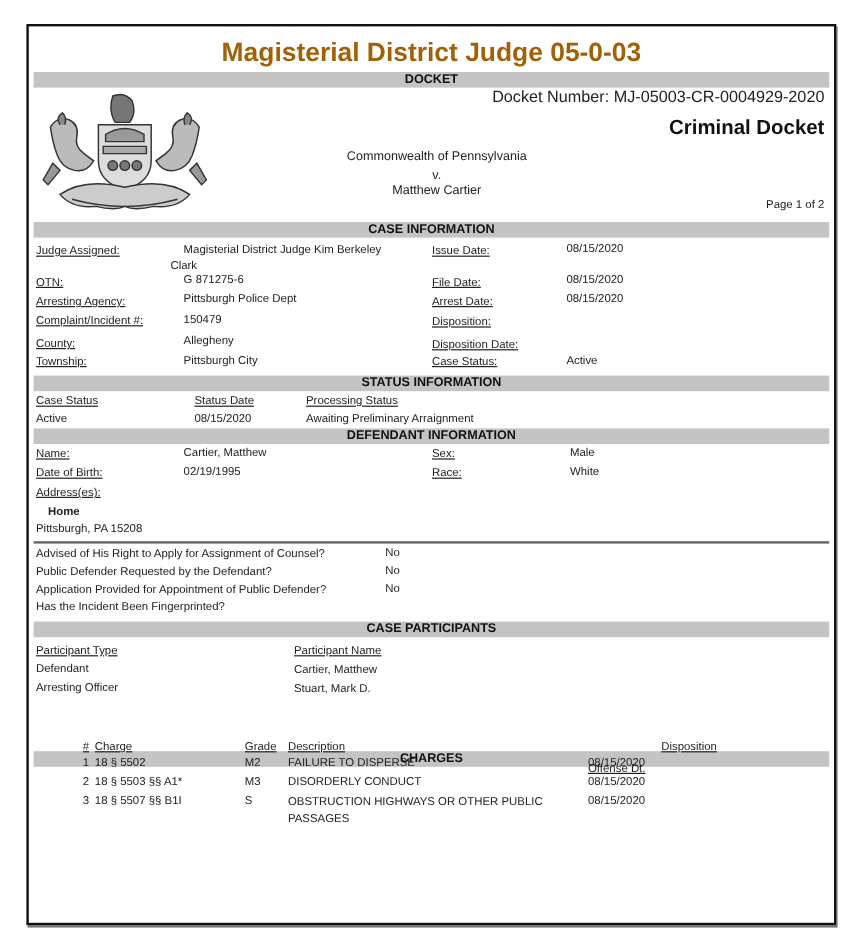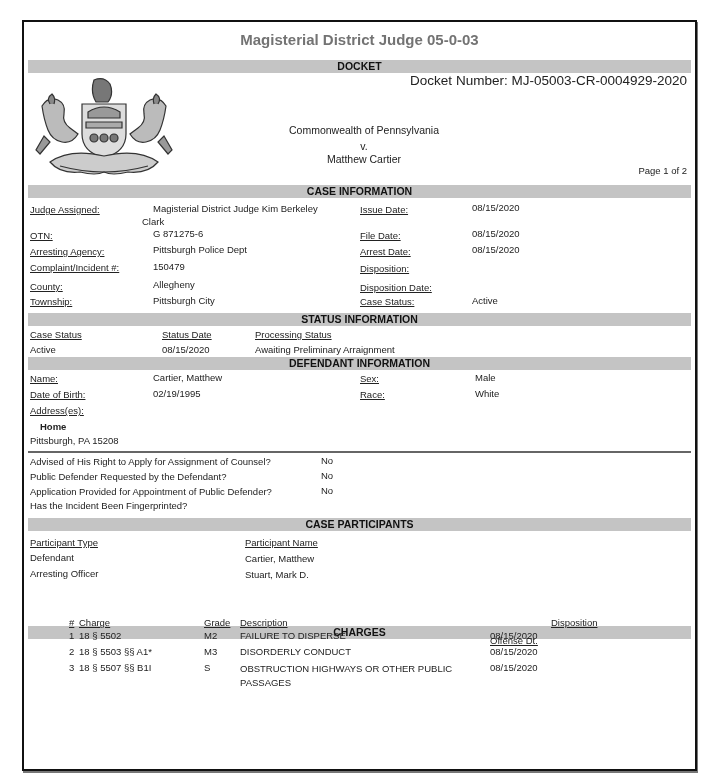--- a/index.html
+++ b/index.html
@@ -4,21 +4,21 @@
 <style>
   * { box-sizing: border-box; margin: 0; padding: 0; }
   html, body { width: 720px; height: 776px; background: #ffffff; }
   body { font-family: "Liberation Sans", sans-serif; color: #1a1a1a; position: relative; overflow: hidden; }
   .frame {
     position: absolute; left: 22px; top: 20px; width: 675px; height: 751px;
     border: 2px solid #111; box-shadow: 1px 2px 0 #777;
     background: #fff;
   }
   .abs { position: absolute; white-space: nowrap; }
-  .title { left: 0; width: 100%; top: 9px; text-align: center; font-size: 15px; font-weight: bold; color: #737373; }
+  .title { left: 0; width: 100%; top: 9px; text-align: center; font-size: 22px; font-weight: bold; color: #a16207; }
   .bar { position: absolute; left: 4px; width: 663px; height: 13px; background: #c4c4c4; text-align: center; font-size: 10.5px; font-weight: bold; line-height: 13px; color: #111; }
   .docket-no { right: 8px; top: 51px; font-size: 13.5px; color: #222; }
   .crim { right: 8px; top: 75px; font-size: 17px; font-weight: bold; color: #111; }
   .caption { left: 260px; width: 160px; text-align: center; font-size: 10.5px; color: #222; }
   .page-no { right: 8px; top: 143px; font-size: 9.5px; color: #222; }
   .seal { position: absolute; left: 6px; top: 54px; width: 148px; height: 104px; }
   .lbl { font-size: 9.5px; color: #222; text-decoration: underline; }
   .val { font-size: 9.5px; color: #222; }
   .hdr { font-size: 9.5px; color: #222; text-decoration: underline; }
   .bold { font-weight: bold; padding-left: 10px; }
@@ -46,20 +46,21 @@
       <path d="M56 46 h36 v6 h-36 z" fill="#aaa"></path>
       <circle cx="64" cy="62" r="4" fill="#777"></circle>
       <circle cx="74" cy="62" r="4" fill="#777"></circle>
       <circle cx="84" cy="62" r="4" fill="#777"></circle>
       <path d="M20 86 q20 -14 54 -6 q34 -8 54 6 q-10 12 -30 10 q-16 4 -24 0 q-8 4 -24 0 q-20 2 -30 -10 z" fill="#ccc"></path>
       <path d="M30 90 q44 12 88 0"></path>
     </g>
   </svg>
 
   <div class="abs docket-no">Docket Number: MJ-05003-CR-0004929-2020</div>
+  <div class="abs crim">Criminal Docket</div>
   <div class="abs caption" style="top:102px;">Commonwealth of Pennsylvania</div>
   <div class="abs caption" style="top:118px;">v.</div>
   <div class="abs caption" style="top:131px;">Matthew Cartier</div>
   <div class="abs page-no">Page 1 of 2</div>
 
   <div class="bar" style="top:163px;">CASE INFORMATION</div>
   <div>
     <span class="abs lbl" style="left:6px;top:182px;">Judge Assigned:</span>
     <span class="abs val" style="left:129px;top:181px;">Magisterial District Judge Kim Berkeley</span>
     <span class="abs val" style="left:118px;top:194px;">Clark</span>

